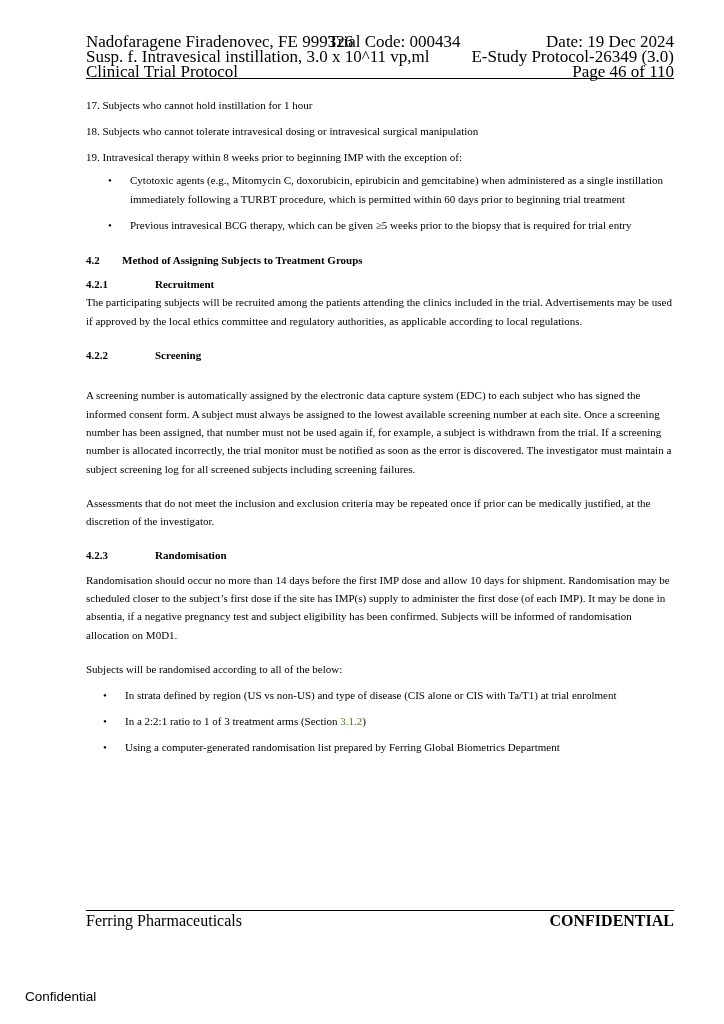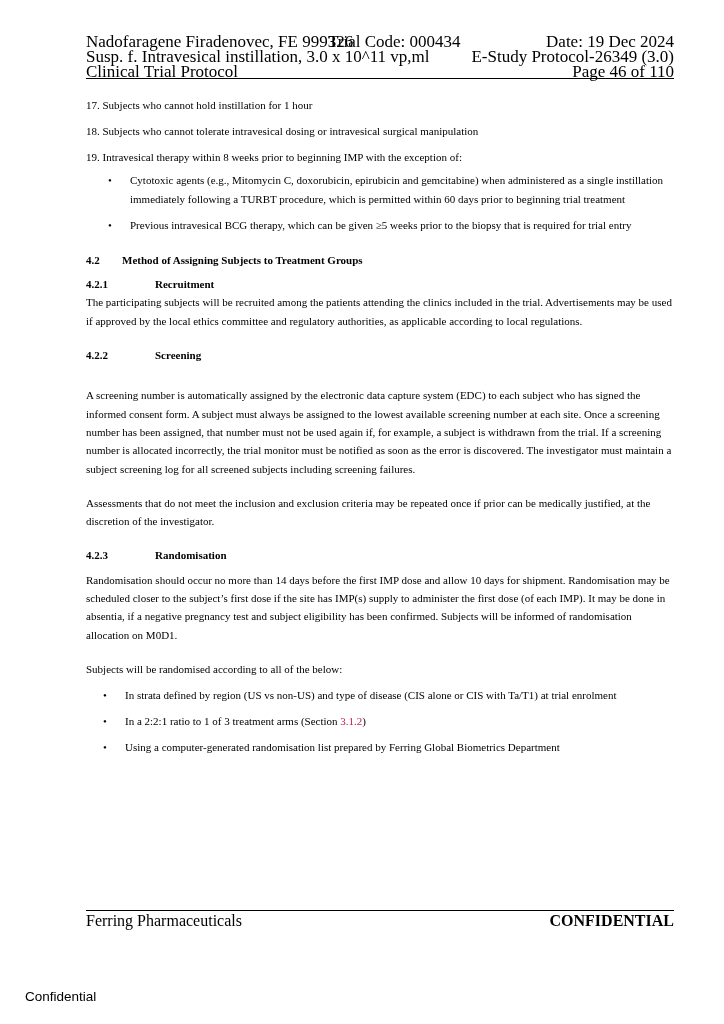--- a/index.html
+++ b/index.html
@@ -19,21 +19,21 @@
     .num-item { margin: 0 0 7.7px 0; white-space: nowrap; }
     .bul { position: relative; padding-left: 44px; margin: 0 0 7.7px 0; }
     .bul .dot { position: absolute; left: 22px; top: 0; }
     .bul2 { position: relative; padding-left: 39px; margin: 0 0 7.7px 0; }
     .bul2 .dot { position: absolute; left: 17px; top: 0; }
 
     .h2, .h3 { font-weight: bold; margin: 0; position: relative; height: 18.3px; white-space: nowrap; text-align: center; }
     .h2 .n, .h3 .n { position: absolute; left: 0; }
     .h2 .t { position: absolute; left: 36px; }
     .h3 .t { position: absolute; left: 69px; }
-    .link { color: #be185d; }
+    .link { color: #4d7c0f; }
 
     .ftr-rule { position: absolute; left: 86px; top: 910px; width: 588px; border-top: 1px solid #000; }
     .ftr { position: absolute; left: 86px; top: 913px; width: 588px; font-size: 16px; line-height: 15px; height: 15px; }
     .ftr .l { position: absolute; left: 0; }
     .ftr .r { position: absolute; right: 0; font-weight: bold; }
     .conf { position: absolute; left: 25px; top: 989px; font-family: "Liberation Sans", "DejaVu Sans", sans-serif; font-size: 13.5px; }
   </style>
 </head>
 <body>
 

